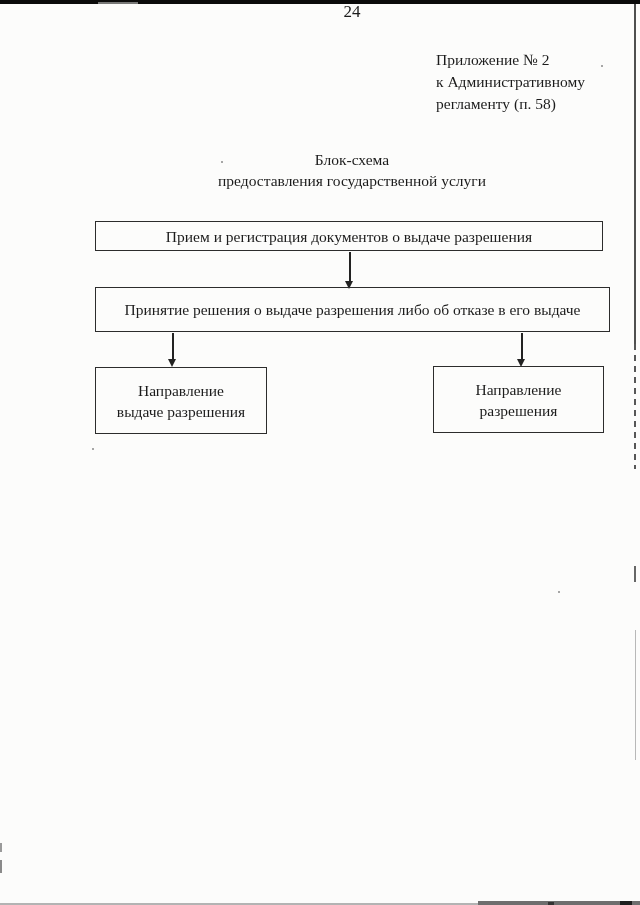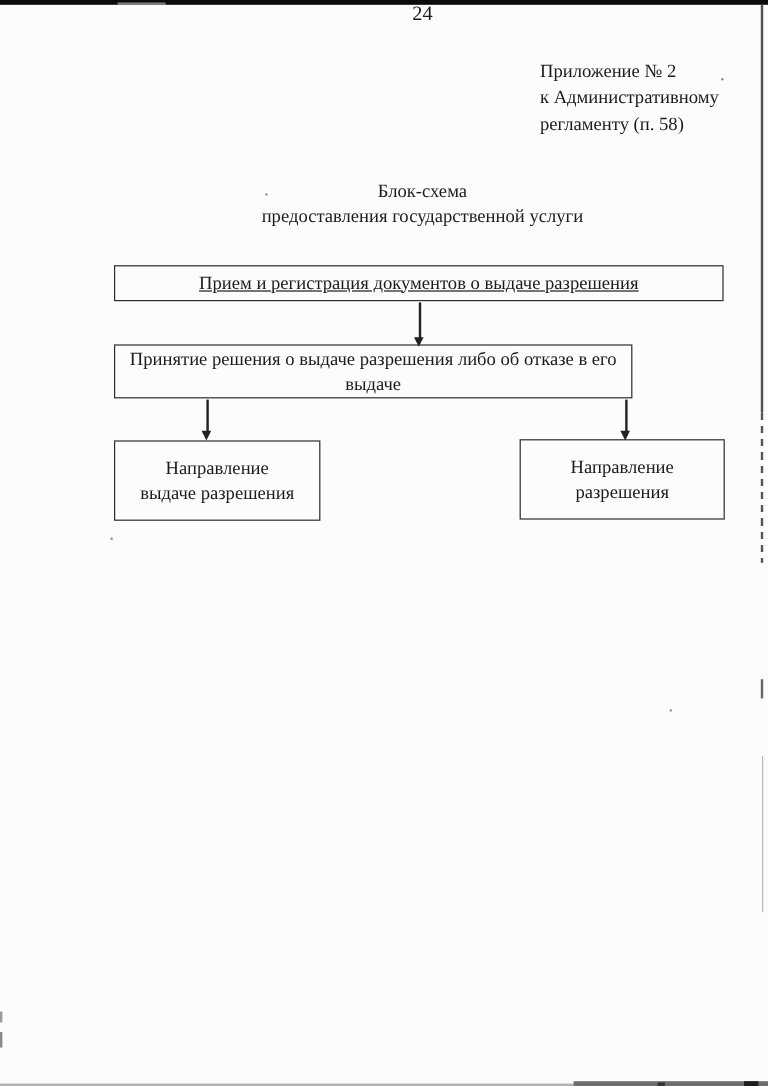--- a/index.html
+++ b/index.html
@@ -14,21 +14,21 @@
     color: #1c1c1c;
   }
   .abs { position: absolute; }
 
   
   .page-number {
     left: 300px; top: 2px; width: 104px;
     text-align: center; font-size: 17px;
   }
   .appendix {
-    left: 450px; top: 49px;
+    left: 436px; top: 49px;
     font-size: 15.5px; line-height: 22px;
     white-space: nowrap;
   }
   .appendix span { display: block; }
   .doc-title {
     left: 60px; top: 149px; width: 584px;
     text-align: center; font-size: 15.5px; line-height: 21px;
   }
   .doc-title span { display: block; }
 
@@ -37,22 +37,22 @@
     position: absolute;
     box-sizing: border-box;
     border: 1.6px solid #2c2c2c;
     display: flex; flex-direction: column;
     align-items: center; justify-content: center;
     text-align: center;
     font-size: 15.5px; line-height: 21px;
     background: transparent;
   }
   .fbox span { display: block; }
-  #box1 { left: 95px;  top: 221px; width: 508px; height: 30px; text-decoration: underline; }
-  #box2 { left: 95px;  top: 287px; width: 432px; height: 45px; }
+  #box1 { left: 95px;  top: 221px; width: 508px; height: 30px; }
+  #box2 { left: 95px;  top: 287px; width: 515px; height: 45px; }
   #box3 { left: 95px;  top: 367px; width: 172px; height: 67px; }
   #box4 { left: 433px; top: 366px; width: 171px; height: 67px; }
 
   
   .vline { position: absolute; width: 2px; background: #222; }
   .ahead {
     position: absolute; width: 0; height: 0;
     border-left: 4.5px solid transparent;
     border-right: 4.5px solid transparent;
     border-top: 8px solid #222;

